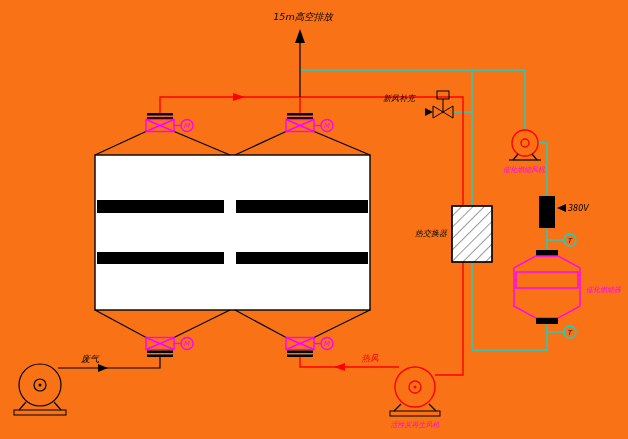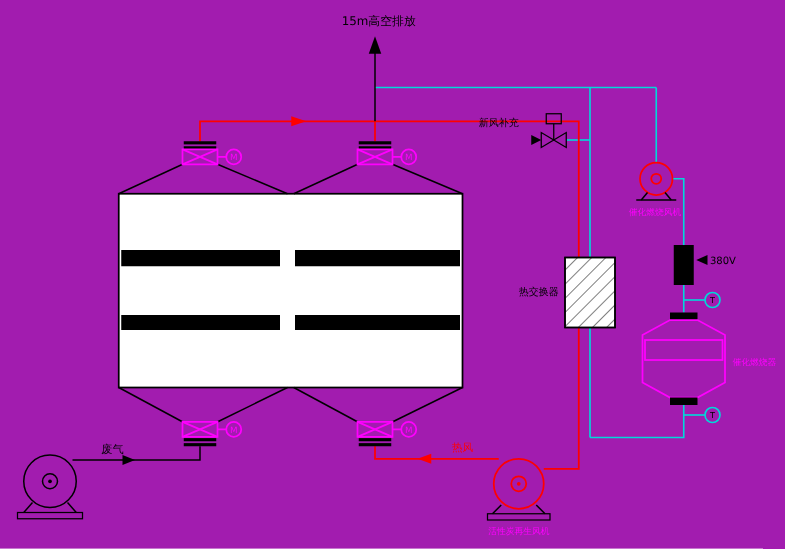--- a/index.html
+++ b/index.html
@@ -1,17 +1,17 @@
 <!DOCTYPE html>
 <html><head>
 <meta charset="utf-8">
 <style>
   html,body{margin:0;padding:0;background:#fff;}
   body{font-family:"DejaVu Sans",sans-serif;}
-  .wrap{width:628px;height:439px;position:relative;background:#a21caf;overflow:hidden;}
+  .wrap{width:628px;height:439px;position:relative;background:#f97316;overflow:hidden;font-style:italic;}
   svg text{font-family:"DejaVu Sans",sans-serif;}
   .k  {stroke:#000;fill:none;stroke-width:1.2;}
   .kt {stroke:#000;fill:none;stroke-width:1;}
   .r  {stroke:#ff0000;fill:none;stroke-width:1.4;}
   .c  {stroke:#00d9d9;fill:none;stroke-width:1.3;}
   .m  {stroke:#ff00ff;fill:none;stroke-width:1.4;}
   .fk {fill:#000;stroke:none;}
   .fr {fill:#ff0000;stroke:none;}
   .txk{fill:#000;}
   .txr{fill:#ff0000;}

